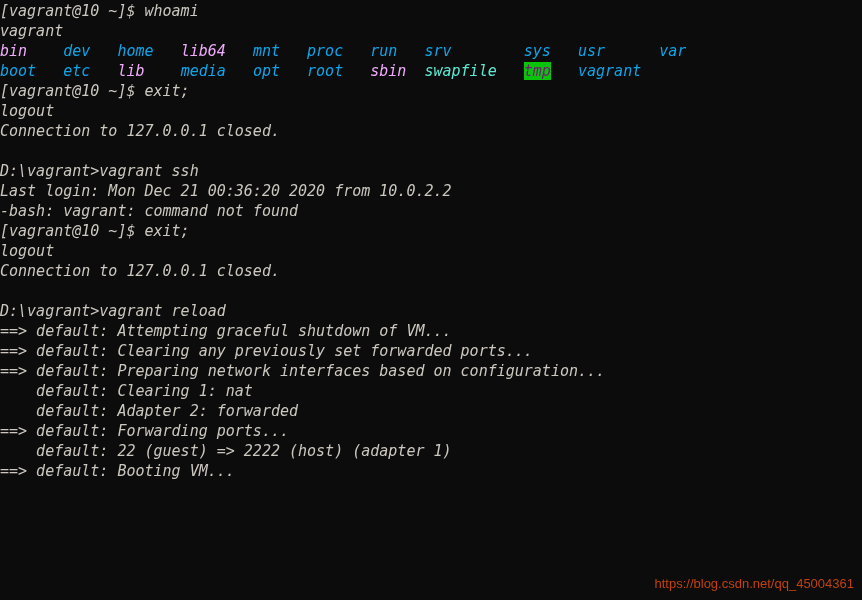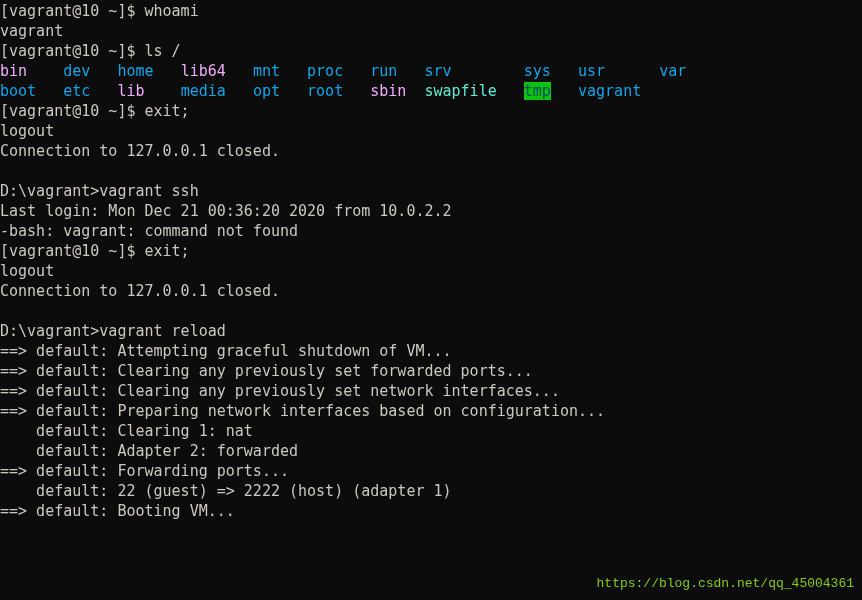--- a/index.html
+++ b/index.html
@@ -25,70 +25,69 @@
     left: 0;
     top: 1px;
     width: 862px;
   }
   .line {
     height: 20px;
     line-height: 20px;
     white-space: pre;
     letter-spacing: 0px;
     font-size: 15px;
+    font-style: italic;
   }
   .blank { height: 20px; }
 
   
   .c-def  { color: #5eead4; }
   .c-blue { color: #0ea5e9; }
   .c-cyan { color: #f0abfc; }
-  .c-tmp  { color: #0c4a6e; background: #0ac40a; }
+  .c-tmp  { color: #701a75; background: #0ac40a; }
 
   #watermark {
     position: absolute;
     right: 8px;
     bottom: 6px;
-    font-family: Liberation Mono, monospace;
+    font-family: Liberation Sans, sans-serif;
     font-size: 13px;
-    color: #84cc16;
+    color: #c2410c;
     letter-spacing: 0px;
     white-space: pre;
   }
 </style>
 </head>
 <body>
 
 <div id="screen">
 
   <div id="console">
 
     <div class="line">[vagrant@10 ~]$ whoami</div>
     <div class="line">vagrant</div>
-    <div class="line">[vagrant@10 ~]$ ls /</div>
 
     <div class="line" id="ls-row-1"><span class="c-cyan">bin</span><span class="c-def">    </span><span class="c-blue">dev</span><span class="c-def">   </span><span class="c-blue">home</span><span class="c-def">   </span><span class="c-cyan">lib64</span><span class="c-def">   </span><span class="c-blue">mnt</span><span class="c-def">   </span><span class="c-blue">proc</span><span class="c-def">   </span><span class="c-blue">run</span><span class="c-def">   </span><span class="c-blue">srv</span><span class="c-def">        </span><span class="c-blue">sys</span><span class="c-def">   </span><span class="c-blue">usr</span><span class="c-def">      </span><span class="c-blue">var</span></div>
 
     <div class="line" id="ls-row-2"><span class="c-blue">boot</span><span class="c-def">   </span><span class="c-blue">etc</span><span class="c-def">   </span><span class="c-cyan">lib</span><span class="c-def">    </span><span class="c-blue">media</span><span class="c-def">   </span><span class="c-blue">opt</span><span class="c-def">   </span><span class="c-blue">root</span><span class="c-def">   </span><span class="c-cyan">sbin</span><span class="c-def">  </span><span class="c-def">swapfile</span><span class="c-def">   </span><span class="c-tmp">tmp</span><span class="c-def">   </span><span class="c-blue">vagrant</span></div>
 
     <div class="line">[vagrant@10 ~]$ exit;</div>
     <div class="line">logout</div>
     <div class="line">Connection to 127.0.0.1 closed.</div>
     <div class="line blank"></div>
     <div class="line">D:\vagrant&gt;vagrant ssh</div>
     <div class="line">Last login: Mon Dec 21 00:36:20 2020 from 10.0.2.2</div>
     <div class="line">-bash: vagrant: command not found</div>
     <div class="line">[vagrant@10 ~]$ exit;</div>
     <div class="line">logout</div>
     <div class="line">Connection to 127.0.0.1 closed.</div>
     <div class="line blank"></div>
     <div class="line">D:\vagrant&gt;vagrant reload</div>
     <div class="line">==&gt; default: Attempting graceful shutdown of VM...</div>
     <div class="line">==&gt; default: Clearing any previously set forwarded ports...</div>
-    <div class="line">==&gt; default: Clearing any previously set network interfaces...</div>
     <div class="line">==&gt; default: Preparing network interfaces based on configuration...</div>
     <div class="line">    default: Clearing 1: nat</div>
     <div class="line">    default: Adapter 2: forwarded</div>
     <div class="line">==&gt; default: Forwarding ports...</div>
     <div class="line">    default: 22 (guest) =&gt; 2222 (host) (adapter 1)</div>
     <div class="line">==&gt; default: Booting VM...</div>
 
   </div>
 
   <div id="watermark">https://blog.csdn.net/qq_45004361</div>

